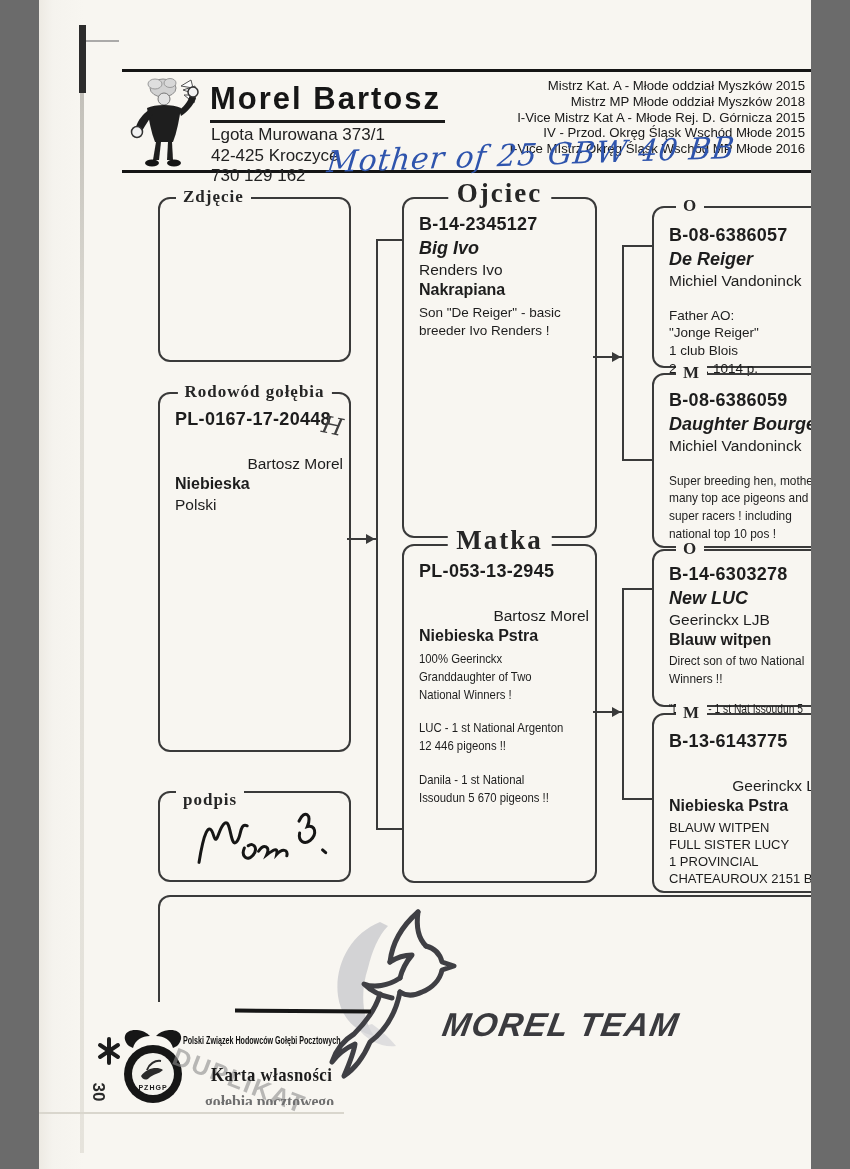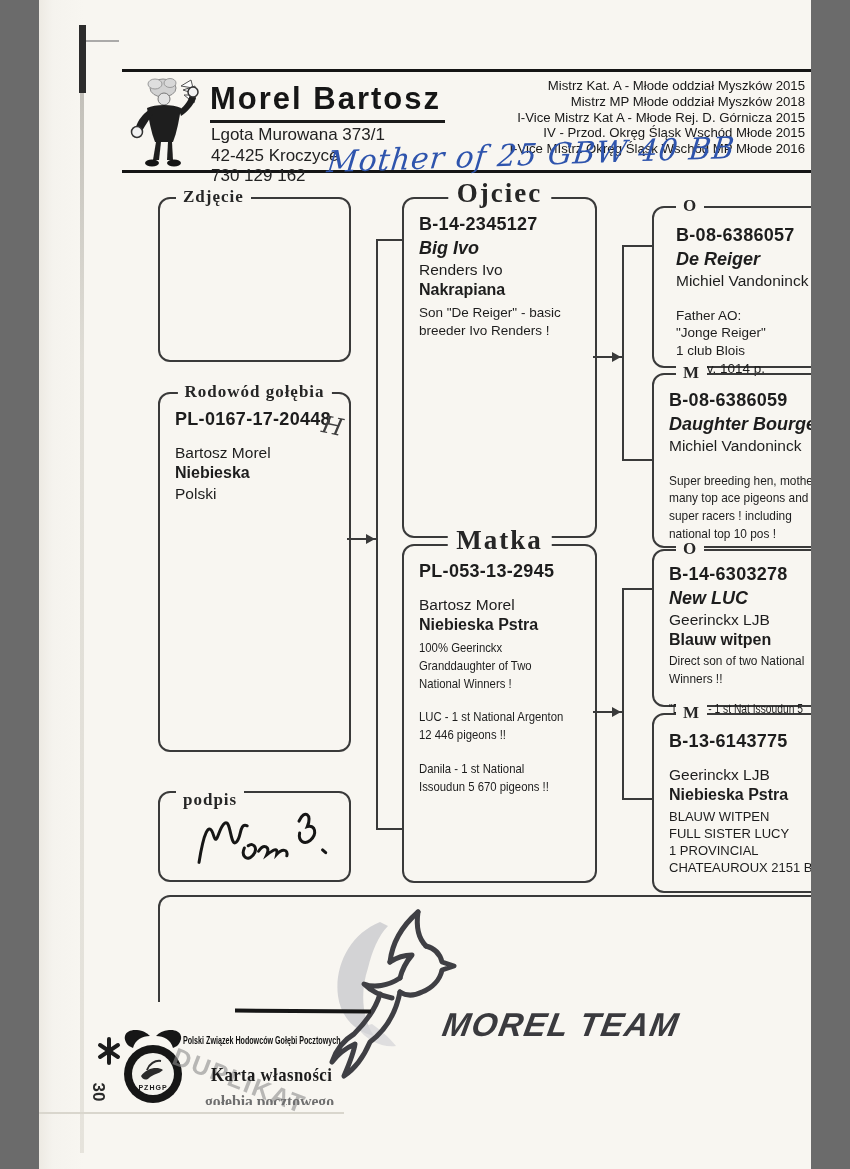--- a/index.html
+++ b/index.html
@@ -19,21 +19,21 @@
   .box-label-lg { font-size:27px; letter-spacing:2px; top:-19px; left:50%; transform:translateX(-50%); padding:0 9px; }
   .box-label-sm { font-size:17px; letter-spacing:1px; top:-11px; padding:0 7px; }
   .center-lbl { left:50%; transform:translateX(-50%); }
   .box-inner { padding:15px 6px 0 15px; }
   .ring { font-size:18px; font-weight:700; letter-spacing:.3px; margin:0 0 2px; white-space:nowrap; }
   .pname { font-size:18px; font-weight:700; font-style:italic; margin:0; line-height:1.25; }
   .txt  { font-size:15.5px; margin:0; line-height:1.3; }
   .txtb { font-size:16px; font-weight:700; margin:0; line-height:1.3; }
   .note { font-size:13.5px; line-height:1.32; white-space:pre; margin:10px 0 0; transform-origin:left top; }
   .sx88 { transform:scaleX(.88); } .sx84 { transform:scaleX(.84); } .sx76 { transform:scaleX(.76); }
-  .mt4{margin-top:4px;} .mt16{margin-top:16px;} .mt24{margin-top:13px;}
+  .mt4{margin-top:4px;} .mt16{margin-top:16px;} .mt24{margin-top:24px;text-align:right;}
   
   .conn { position:absolute; background:#3a3a3a; }
   .arr  { position:absolute; width:0; height:0; border-top:5px solid transparent; border-bottom:5px solid transparent; border-left:9px solid #3a3a3a; }
   
   .lh-name { position:absolute; font-size:31px; font-weight:700; letter-spacing:2px;
              border-bottom:3px solid #1b1b1b; padding:0 4px 3px 0; color:#161616; }
   .lh-addr { position:absolute; font-size:17px; line-height:20.5px; color:#222; }
   .lh-achv { position:absolute; text-align:right; font-size:13.2px; line-height:15.8px; color:#181818; }
   .hand-note { position:absolute; font-family:"DejaVu Serif",serif; font-style:italic;
                font-size:30px; color:#2e54ad; letter-spacing:1px;
@@ -173,21 +173,21 @@
 National Winners !</p>
       <p class="note sx84 mt16">LUC - 1 st National Argenton
 12 446 pigeons !!</p>
       <p class="note sx84 mt16">Danila - 1 st National
 Issoudun 5 670 pigeons !!</p>
     </div>
   </div>
 
   <div class="pbox" style="left:613px;top:206px;width:185px;height:158px;">
     <span class="box-label-sm" style="left:22px;">O</span>
-    <div class="box-inner" style="padding-top:17px;margin-left:7px;">
+    <div class="box-inner" style="padding-top:17px;">
       <p class="ring">B-08-6386057</p>
       <p class="pname">De Reiger</p>
       <p class="txt">Michiel Vandoninck</p>
       <p class="note mt16">Father AO:
 "Jonge Reiger"
 1 club Blois
 2 prov. 1014 p.</p>
     </div>
   </div>
 

